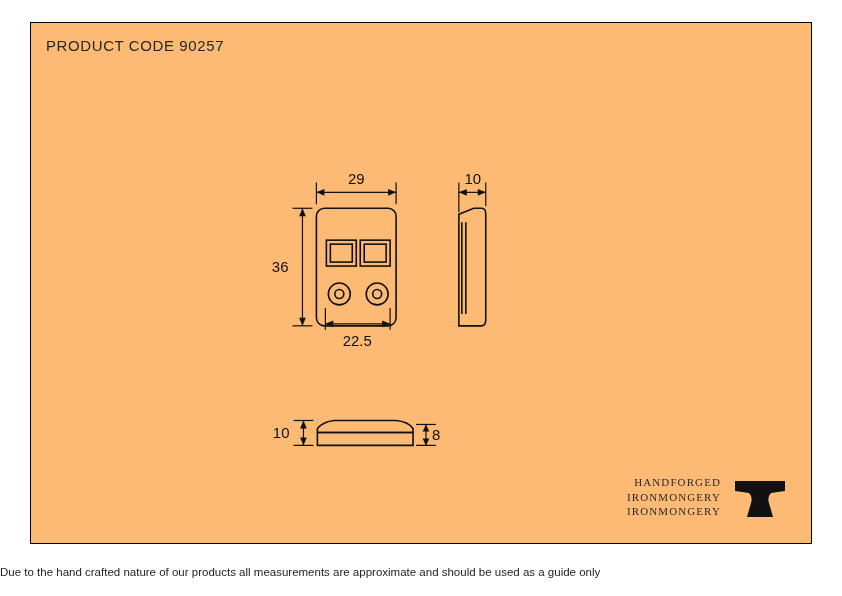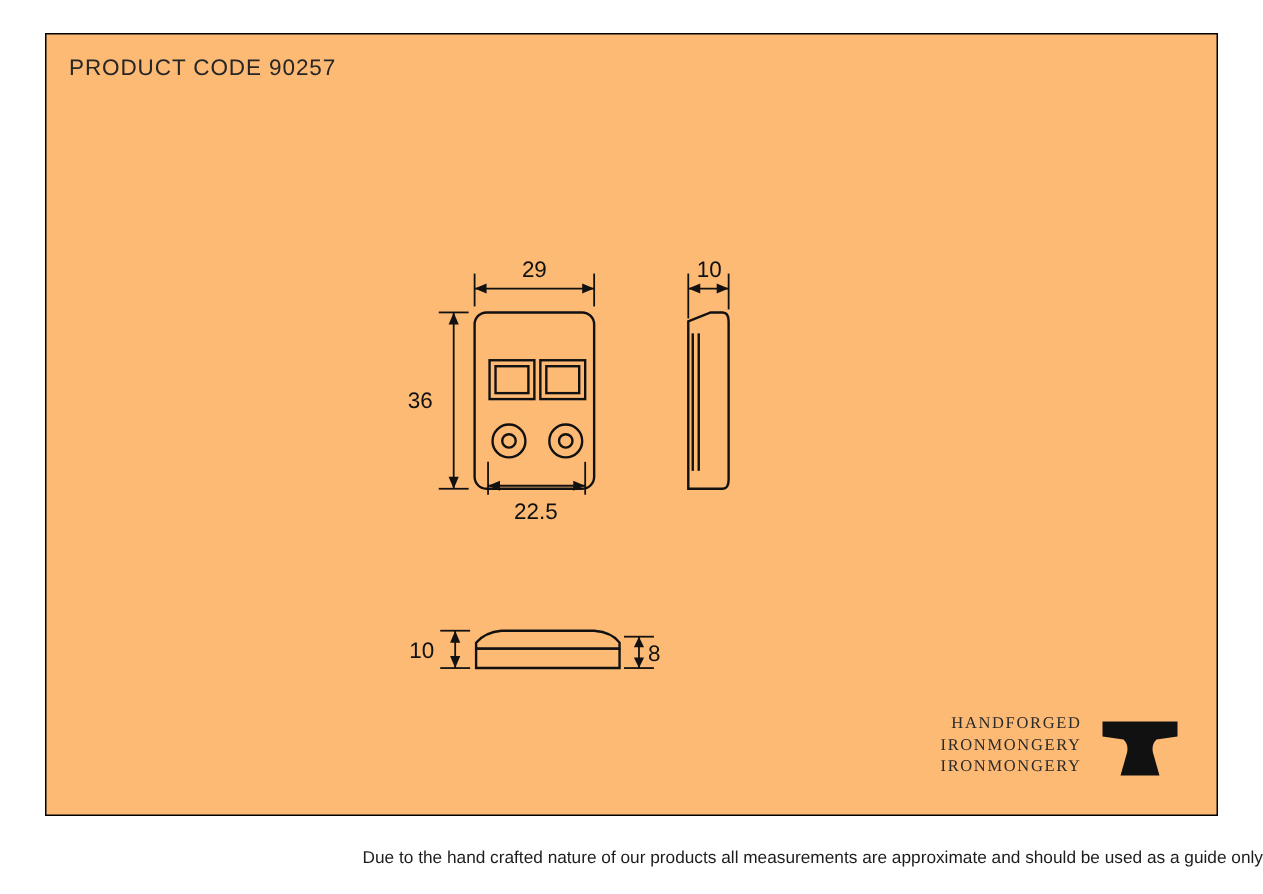--- a/index.html
+++ b/index.html
@@ -39,21 +39,21 @@
     left: 0;
     top: 0;
     width: 100%;
     height: 100%;
   }
   .footnote {
     position: absolute;
     left: 0;
     top: 566px;
     width: 842px;
-    text-align: right;
+    text-align: left;
     font-size: 11.5px;
     color: #1d1d1d;
   }
   .brand {
     position: absolute;
     right: 22px;
     bottom: 18px;
     display: flex;
     align-items: center;
     gap: 10px;

